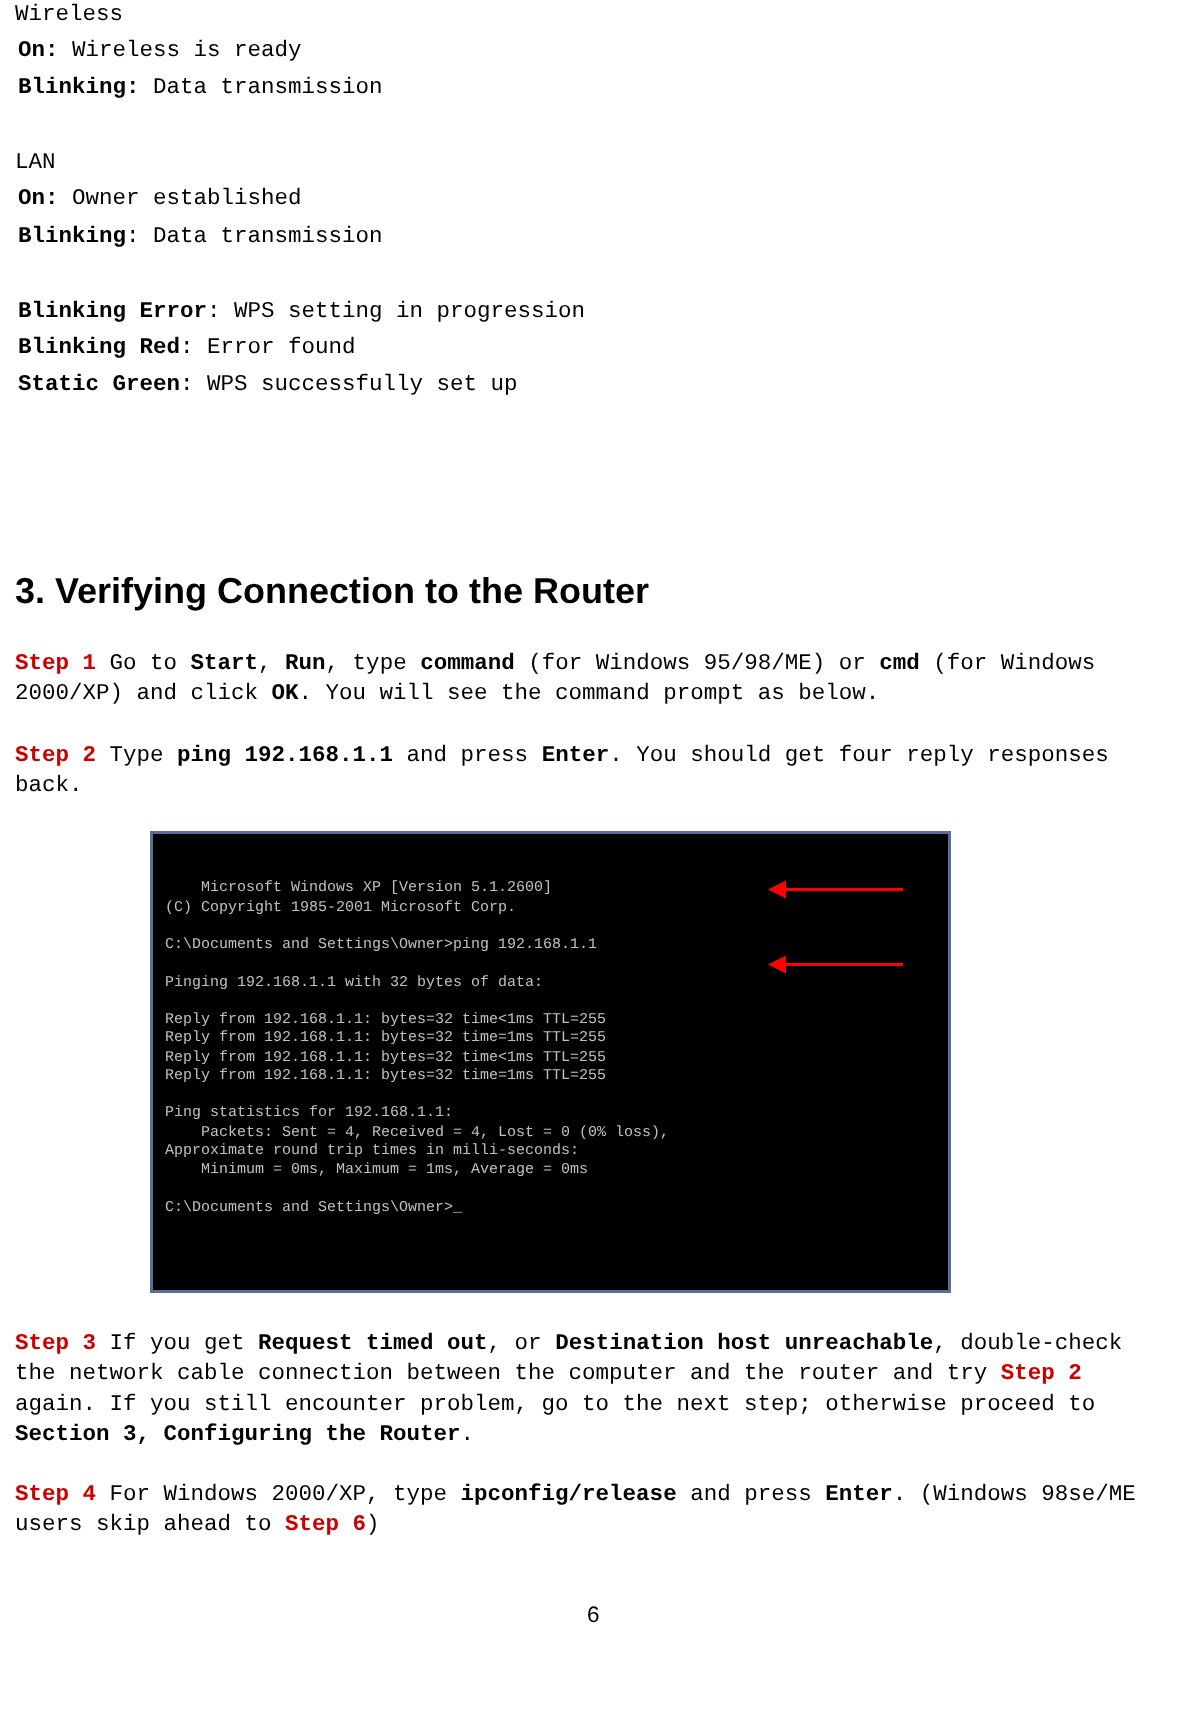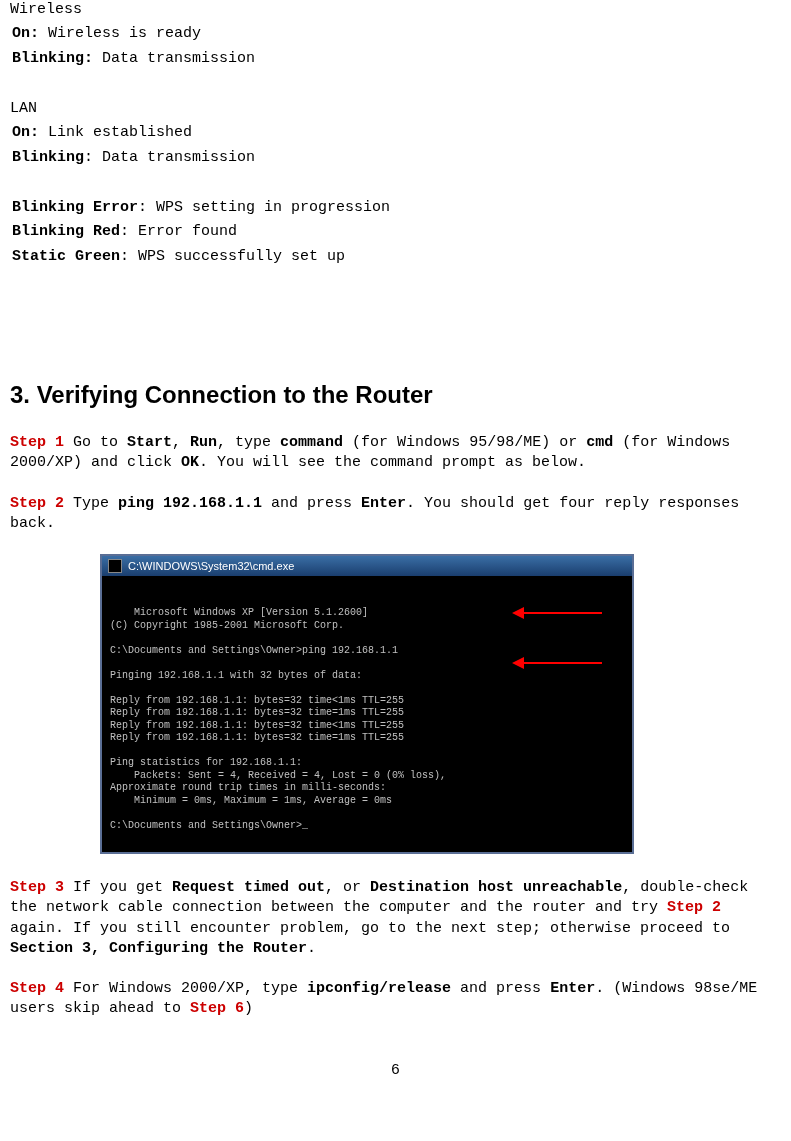--- a/index.html
+++ b/index.html
@@ -42,21 +42,21 @@
       display: flex;
       align-items: center;
     }
     .cmd-icon {
       width: 12px; height: 12px;
       background: #000;
       border: 1px solid #888;
       margin-right: 6px;
     }
     .cmd-body {
-      padding: 6px 8px 20px 8px;
+      padding: 6px 8px 48px 8px;
       line-height: 1.25;
       white-space: pre;
       position: relative;
     }
     .arrow {
       position: absolute;
       right: 30px;
       width: 80px;
       height: 2px;
       background: #ff0000;
@@ -82,21 +82,21 @@
 
 <div id="led-container">
     <div class="section">
       <p>Wireless</p>
       <p class="indent"><span class="bold">On:</span><span> Wireless is ready</span></p>
       <p class="indent"><span class="bold">Blinking:</span><span> Data transmission</span></p>
       <p>&nbsp;</p>
     </div>
     <div class="section">
       <p>LAN</p>
-      <p class="indent"><span class="bold">On:</span><span> Link established</span></p>
+      <p class="indent"><span class="bold">On:</span><span> Owner established</span></p>
       <p class="indent"><span class="bold">Blinking</span><span>: Data transmission</span></p>
       <p>&nbsp;</p>
     </div>
     <div class="section">
       <p class="indent"><span class="bold">Blinking Error</span><span>: WPS setting in progression</span></p>
       <p class="indent"><span class="bold">Blinking Red</span><span>: Error found</span></p>
       <p class="indent"><span class="bold">Static Green</span><span>: WPS successfully set up</span></p>
       <p>&nbsp;</p>
     </div>
   </div>
@@ -105,24 +105,20 @@
 
 <p class="step-block">
   <span class="red">Step 1</span><span> Go to </span><span class="bold">Start</span><span>, </span><span class="bold">Run</span><span>, type </span><span class="bold">command</span><span> (for Windows 95/98/ME) or </span><span class="bold">cmd</span><span> (for Windows 2000/XP) and click </span><span class="bold">OK</span><span>. You will see the command prompt as below.</span>
 </p>
 
 <p class="step-block">
   <span class="red">Step 2</span><span> Type </span><span class="bold">ping 192.168.1.1</span><span> and press </span><span class="bold">Enter</span><span>. You should get four reply responses back.</span>
 </p>
 
 <div class="cmd-window">
-  <div class="cmd-titlebar">
-    <span class="cmd-icon"></span>
-    <span>C:\WINDOWS\System32\cmd.exe</span>
-  </div>
   <div class="cmd-body">
     <div class="arrow arrow1"></div>
     <div class="arrow arrow2"></div><span>Microsoft Windows XP [Version 5.1.2600]
 (C) Copyright 1985-2001 Microsoft Corp.
 
 C:\Documents and Settings\Owner&gt;ping 192.168.1.1
 
 Pinging 192.168.1.1 with 32 bytes of data:
 
 Reply from 192.168.1.1: bytes=32 time&lt;1ms TTL=255

